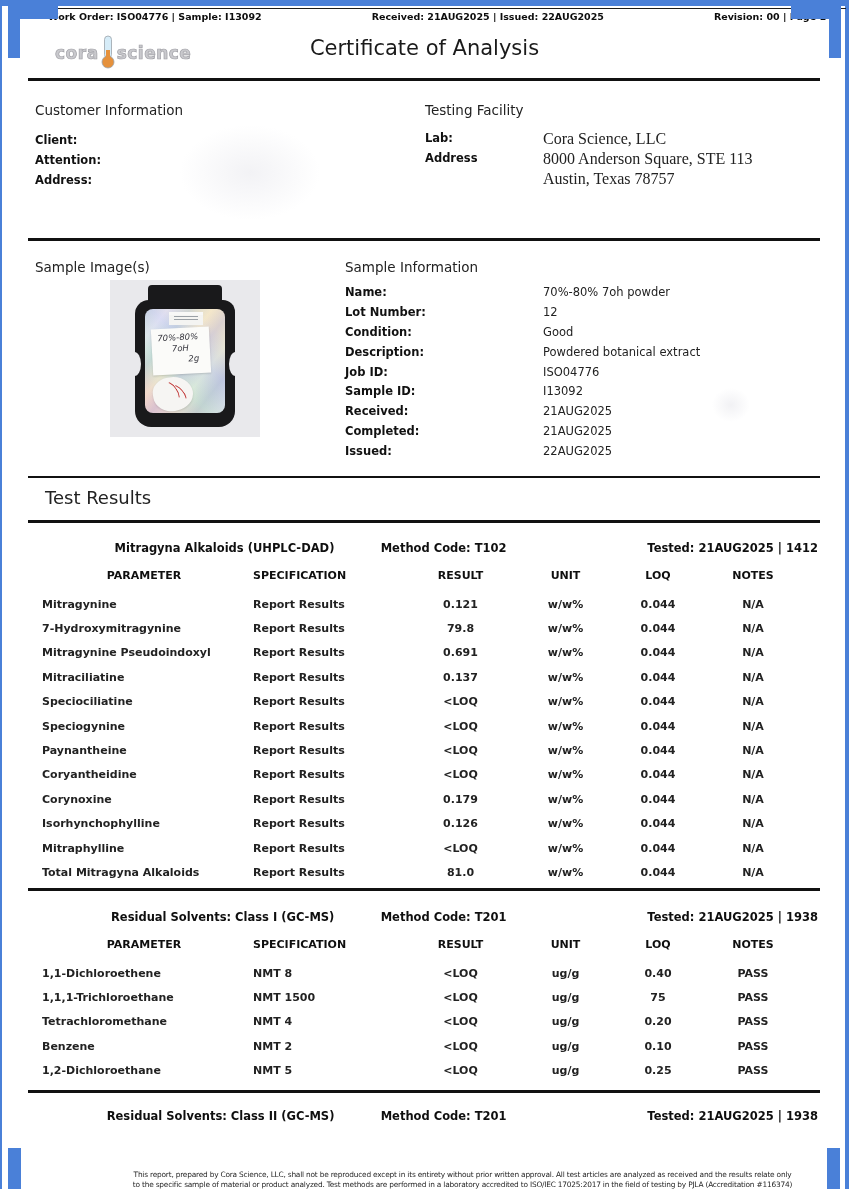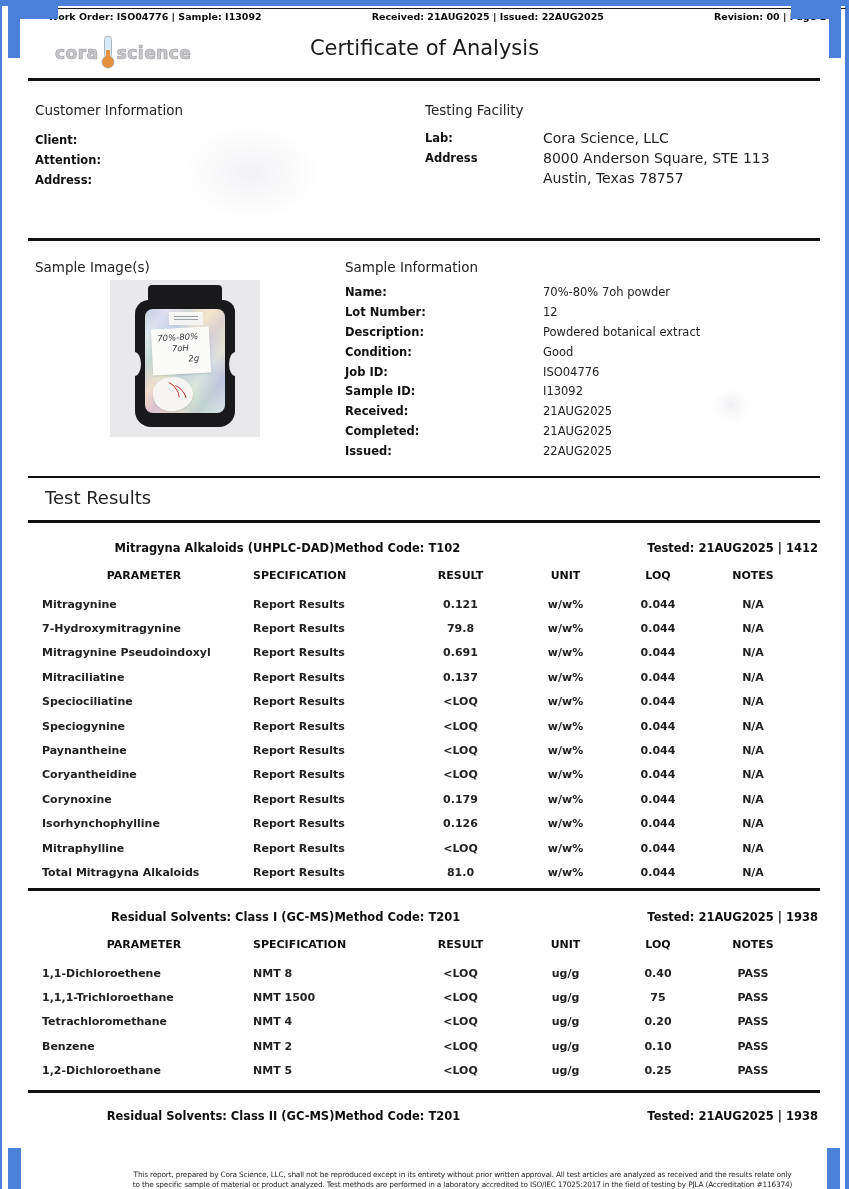--- a/index.html
+++ b/index.html
@@ -46,21 +46,21 @@
   .h-test{left:45px;top:487px;font-size:18px;}
 
   .cust-fields{left:35px;top:129px;}
   .cust-fields .fl-row{height:20px;}
   .fl-label{font-weight:bold;font-size:11.5px;color:#111;}
   .fl-value{font-size:11.5px;color:#222;}
 
   .fac-rows{left:425px;top:129px;width:380px;}
   .fac-row{display:flex;}
   .fac-row .fl-label{width:118px;flex:none;line-height:19.8px;}
-  .fac-lines div{line-height:19.8px;font-size:14px;color:#222;}
+  .fac-lines div{line-height:19.8px;font-size:16px;color:#222;font-family:Liberation Serif, serif;}
 
   .si-fields{left:345px;top:285px;width:470px;}
   .si-row{display:flex;height:19.9px;align-items:flex-start;}
   .si-row .fl-label{width:198px;flex:none;}
 
   .smudge{left:180px;top:125px;width:140px;height:95px;border-radius:45%;
     background:radial-gradient(closest-side,rgba(238,238,242,.75),rgba(255,255,255,0));}
   .watermark{left:712px;top:388px;width:38px;height:34px;border-radius:50%;
     background:radial-gradient(closest-side,rgba(240,240,243,.9),rgba(255,255,255,0));}
 
@@ -87,21 +87,21 @@
     border-radius:45% 55% 50% 50%;transform:rotate(-10deg);box-shadow:0 1px 2px rgba(0,0,0,.12);}
   .scribble{position:absolute;border:1.4px solid #c23a3a;border-color:#c23a3a transparent transparent transparent;border-radius:50%;}
   .sc1{left:6px;top:8px;width:22px;height:12px;transform:rotate(65deg);}
   .sc2{left:14px;top:12px;width:20px;height:10px;transform:rotate(60deg);}
 
   
   .tbl{left:0;top:0;width:849px;}
   .t1{top:540px;} .t2{top:909px;} .t3{top:1108px;}
   .tbl-head{margin:0 31px 0 38px;display:flex;line-height:16px;font-weight:bold;font-size:11.5px;color:#0f0f0f;}
   .th-name{width:38%;text-align:right;}
-  .th-method{width:28%;}
+  .th-method{width:28%;text-align:center;}
   .th-tested{width:34%;text-align:right;}
   .tbl-cols{display:flex;margin:8px 0 6px 35px;height:22px;align-items:center;
     font-weight:bold;font-size:11px;color:#0f0f0f;}
   .tbl-row{display:flex;margin-left:35px;height:24.4px;align-items:center;font-size:11px;color:#222;font-weight:bold;}
   .c0{width:218px;text-align:center;} .c1{width:150px;text-align:left;}
   .c2{width:115px;text-align:center;} .c3{width:95px;text-align:center;}
   .c4{width:90px;text-align:center;} .c5{width:100px;text-align:center;}
   .tbl-row .c0{text-align:left;padding-left:7px;width:211px;}
 
   
@@ -197,26 +197,26 @@
 <div class="abs si-fields">
     <div class="si-row">
       <span class="fl-label">Name:</span>
       <span class="fl-value">70%-80% 7oh powder</span>
     </div>
     <div class="si-row">
       <span class="fl-label">Lot Number:</span>
       <span class="fl-value">12</span>
     </div>
     <div class="si-row">
+      <span class="fl-label">Condition:</span>
+      <span class="fl-value">Good</span>
+    </div>
+    <div class="si-row">
       <span class="fl-label">Description:</span>
       <span class="fl-value">Powdered botanical extract</span>
-    </div>
-    <div class="si-row">
-      <span class="fl-label">Condition:</span>
-      <span class="fl-value">Good</span>
     </div>
     <div class="si-row">
       <span class="fl-label">Job ID:</span>
       <span class="fl-value">ISO04776</span>
     </div>
     <div class="si-row">
       <span class="fl-label">Sample ID:</span>
       <span class="fl-value">I13092</span>
     </div>
     <div class="si-row">

